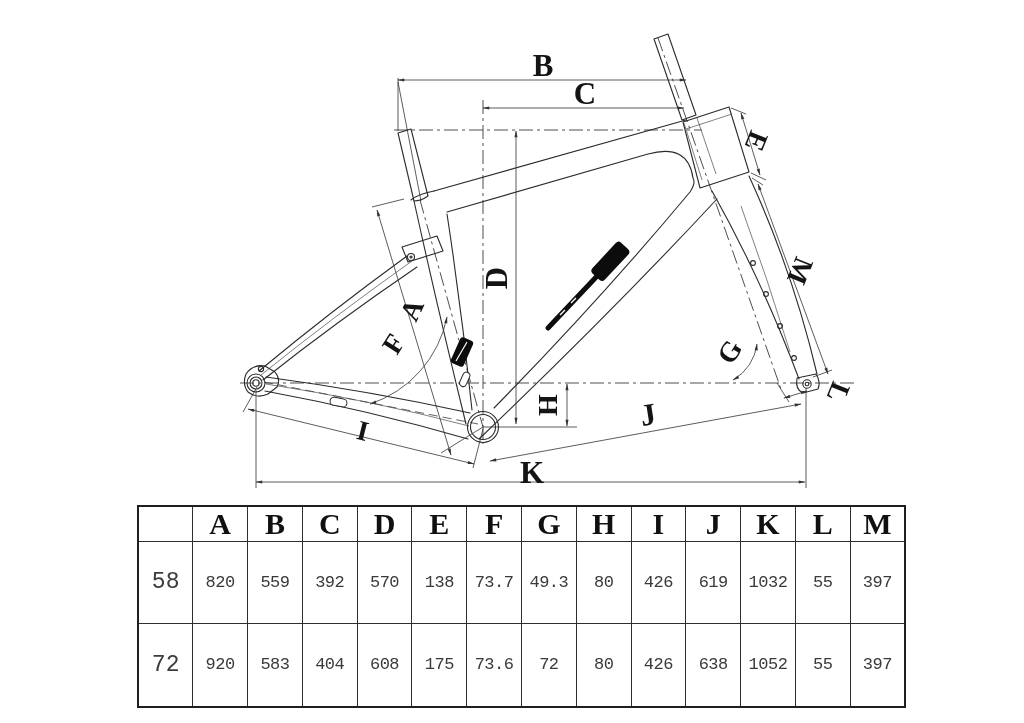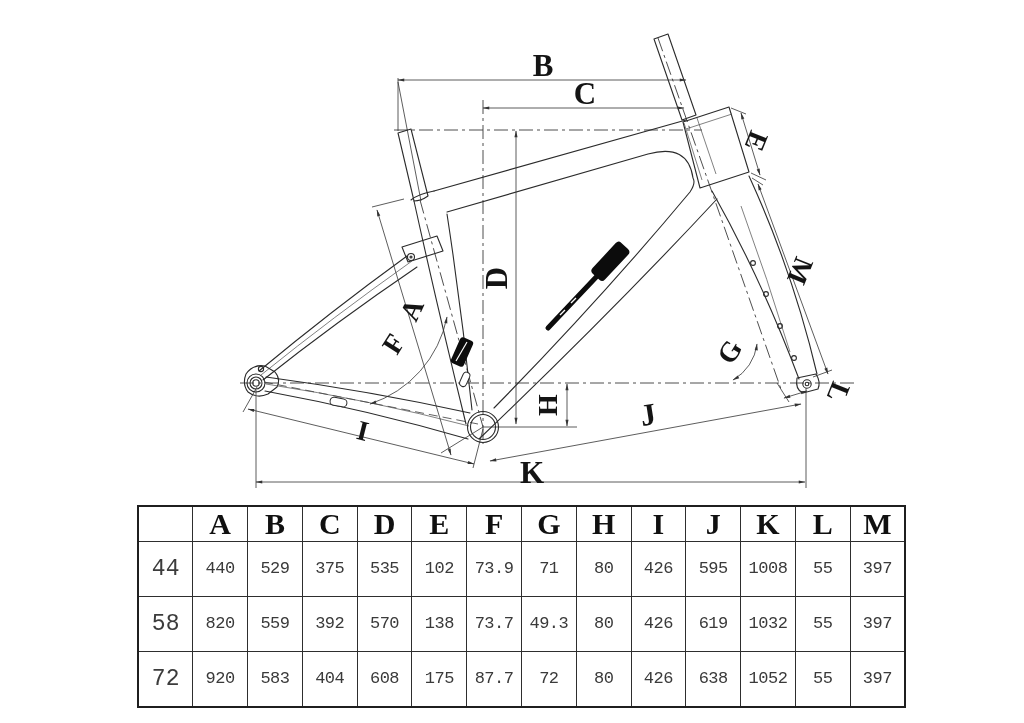--- a/index.html
+++ b/index.html
@@ -191,36 +191,20 @@
           <th class="col-letter">G</th>
           <th class="col-letter">H</th>
           <th class="col-letter">I</th>
           <th class="col-letter">J</th>
           <th class="col-letter">K</th>
           <th class="col-letter">L</th>
           <th class="col-letter">M</th>
         </tr>
       </thead>
     <tbody>
-        <tr>
-          <th class="row-size">44</th>
-          <td class="val">440</td>
-          <td class="val">529</td>
-          <td class="val">375</td>
-          <td class="val">535</td>
-          <td class="val">102</td>
-          <td class="val">73.9</td>
-          <td class="val">71</td>
-          <td class="val">80</td>
-          <td class="val">426</td>
-          <td class="val">595</td>
-          <td class="val">1008</td>
-          <td class="val">55</td>
-          <td class="val">397</td>
-        </tr>
         <tr>
           <th class="row-size">58</th>
           <td class="val">820</td>
           <td class="val">559</td>
           <td class="val">392</td>
           <td class="val">570</td>
           <td class="val">138</td>
           <td class="val">73.7</td>
           <td class="val">49.3</td>
           <td class="val">80</td>
@@ -230,21 +214,21 @@
           <td class="val">55</td>
           <td class="val">397</td>
         </tr>
         <tr>
           <th class="row-size">72</th>
           <td class="val">920</td>
           <td class="val">583</td>
           <td class="val">404</td>
           <td class="val">608</td>
           <td class="val">175</td>
-          <td class="val">87.7</td>
+          <td class="val">73.6</td>
           <td class="val">72</td>
           <td class="val">80</td>
           <td class="val">426</td>
           <td class="val">638</td>
           <td class="val">1052</td>
           <td class="val">55</td>
           <td class="val">397</td>
         </tr>
       </tbody>
   </table>

